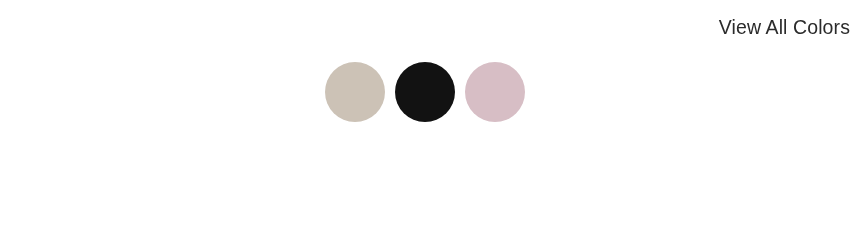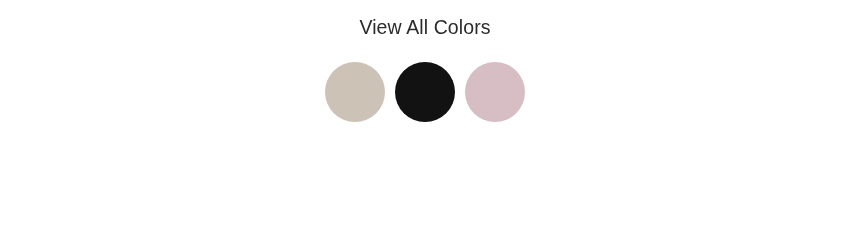--- a/index.html
+++ b/index.html
@@ -30,21 +30,21 @@
 
   .widget-title {
     margin: 0;
     padding: 0;
     font-family: "Liberation Sans", sans-serif;
     font-size: 19.5px;
     font-weight: 400;
     line-height: 1;
     color: #2b2b2b;
     letter-spacing: 0.1px;
-    text-align: center;
+    text-align: right;
     position: absolute;
     top: 18px;
     left: 0;
     right: 0;
     white-space: nowrap;
   }
 
   .swatch-row {
     position: absolute;
     top: 62px;

